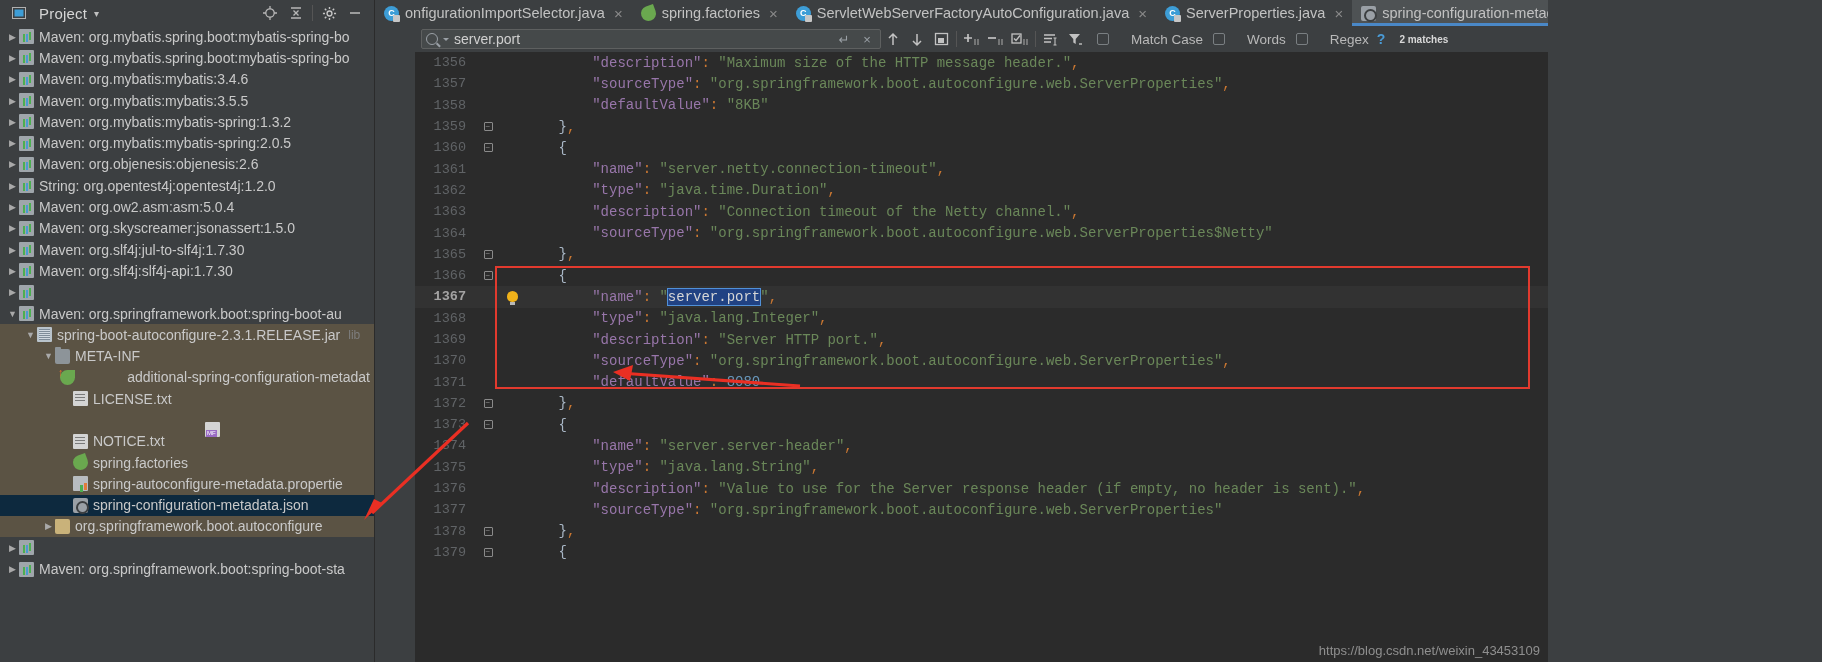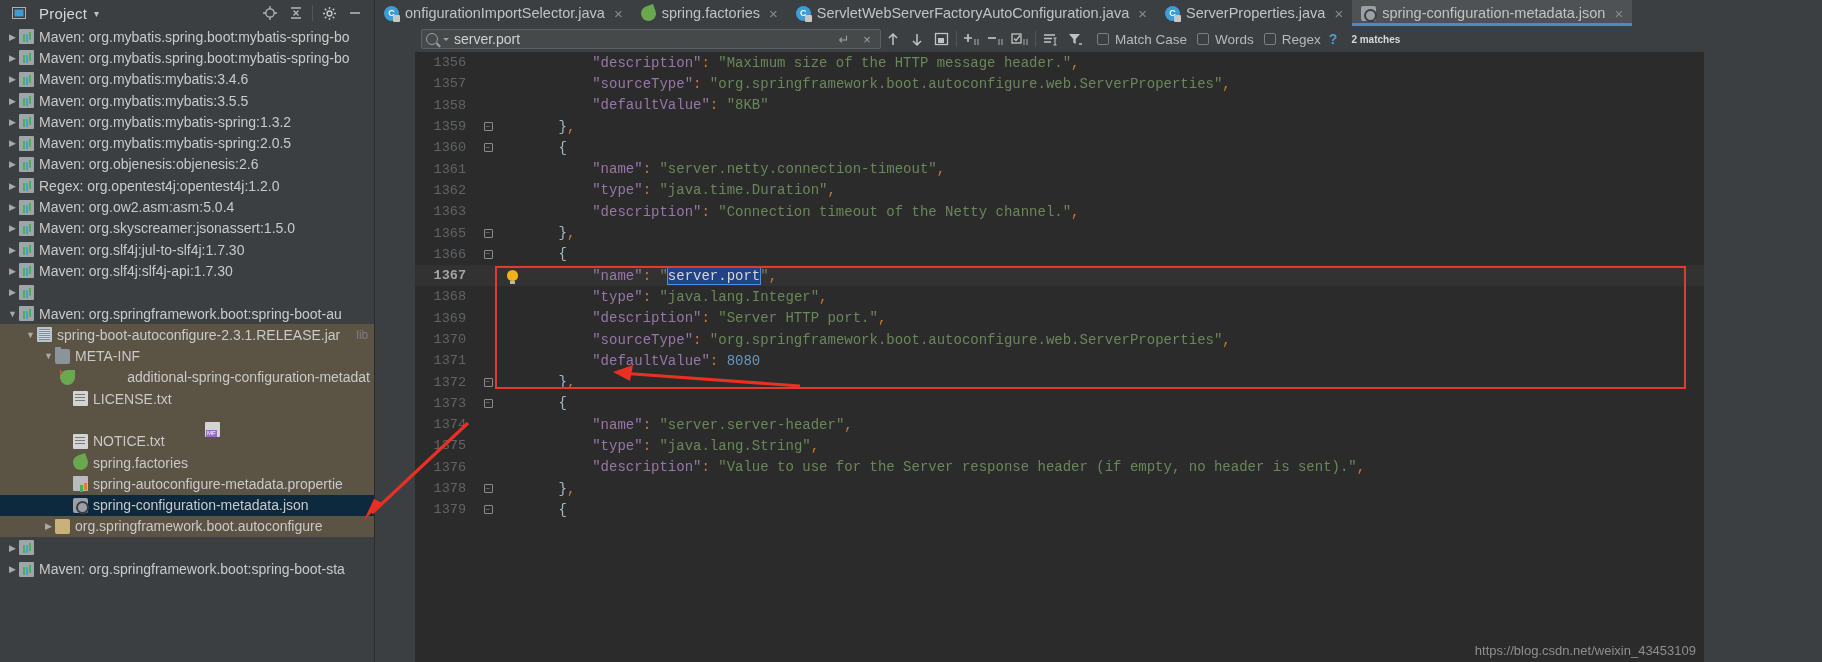--- a/index.html
+++ b/index.html
@@ -1,20 +1,20 @@
 <!DOCTYPE html>
 <html><head>
 <meta charset="utf-8">
 <style>
   * { box-sizing: border-box; margin:0; padding:0; }
   html,body { width:1822px; height:662px; overflow:hidden; background:#3c3f41; }
   body { font-family:"Liberation Sans", sans-serif; font-size:13px; color:#bbbbbb; }
 
   
-  .app { position:relative; width:1704px; height:662px; display:flex; flex-direction:column; }
+  .app { position:relative; width:1548px; height:662px; display:flex; flex-direction:column; }
   .top { display:flex; height:26px; flex:0 0 26px; }
 
   
   .proj-header { width:375px; flex:0 0 375px; background:#3c3f41; display:flex; align-items:center;
                  padding:0 6px; border-right:1px solid #2b2b2b; }
   .proj-title { font-size:15px; color:#d6d6d6; margin-left:7px; letter-spacing:.2px; }
   .proj-spacer { flex:1; }
   .hdr-icon { width:26px; height:22px; display:flex; align-items:center; justify-content:center;
               color:#b0b0b0; }
   .vsep { width:1px; height:16px; background:#555; margin:0 3px; }
@@ -88,21 +88,21 @@
   .search-val { flex:1; font-size:14px; color:#d0d0d0; font-family:"Liberation Sans", sans-serif; }
   .mag { width:12px; height:12px; border:1.6px solid #9aa0a6; border-radius:50%; position:relative;
          flex:0 0 12px; }
   .mag::after { content:""; position:absolute; right:-4px; bottom:-2px; width:5px; height:1.6px;
          background:#9aa0a6; transform:rotate(45deg); }
   .mini-caret { width:0;height:0;border-left:3px solid transparent;border-right:3px solid transparent;
          border-top:3px solid #9aa0a6; }
   .sf-icon { width:18px; color:#9aa0a6; font-size:13px; text-align:center; }
   .tb { width:24px; height:22px; display:flex; align-items:center; justify-content:center;
         color:#b6b6b6; font-size:15px; }
-  .cbox { display:flex; align-items:center; gap:6px; margin-left:10px; font-size:13.5px; color:#b9b9b9; }
+  .cbox { display:flex; align-items:center; gap:22px; margin-left:10px; font-size:13.5px; color:#b9b9b9; }
   .cbx { width:12px; height:12px; border:1px solid #7a7f82; border-radius:2px; background:#3c3f41; }
   .qmark { color:#4a9bd6; font-weight:bold; margin-left:8px; font-size:14px; }
   .matches { margin-left:14px; font-size:10px; color:#d8d8d8; font-weight:bold; }
 
   
   .code-area { flex:1; position:relative; overflow:hidden; background:#2b2b2b;
                font-family:"Liberation Mono", monospace; font-size:14px; }
   .cline { height:21.3px; display:flex; align-items:center; white-space:pre; }
   .cline.hl { background:#323232; }
   .gut { width:60px; flex:0 0 60px; text-align:right; padding-right:9px; color:#606366; font-size:13.5px; }
@@ -235,21 +235,21 @@
           <span class="label">Maven: org.mybatis:mybatis-spring:2.0.5</span>
         </div>
         <div class="row" style="padding-left: 6px;">
           <span class="arrow">▶</span>
           <span class="tnode-icon ic-maven"></span>
           <span class="label">Maven: org.objenesis:objenesis:2.6</span>
         </div>
         <div class="row" style="padding-left: 6px;">
           <span class="arrow">▶</span>
           <span class="tnode-icon ic-maven"></span>
-          <span class="label">Regex: org.opentest4j:opentest4j:1.2.0</span>
+          <span class="label">String: org.opentest4j:opentest4j:1.2.0</span>
         </div>
         <div class="row" style="padding-left: 6px;">
           <span class="arrow">▶</span>
           <span class="tnode-icon ic-maven"></span>
           <span class="label">Maven: org.ow2.asm:asm:5.0.4</span>
         </div>
         <div class="row" style="padding-left: 6px;">
           <span class="arrow">▶</span>
           <span class="tnode-icon ic-maven"></span>
           <span class="label">Maven: org.skyscreamer:jsonassert:1.5.0</span>
@@ -270,21 +270,21 @@
         </div>
         <div class="row" style="padding-left: 6px;">
           <span class="arrow">▼</span>
           <span class="tnode-icon ic-maven"></span>
           <span class="label">Maven: org.springframework.boot:spring-boot-au</span>
         </div>
         <div class="row sel-bg" style="padding-left: 24px;">
           <span class="arrow">▼</span>
           <span class="tnode-icon ic-jar"></span>
           <span class="label">spring-boot-autoconfigure-2.3.1.RELEASE.jar</span>
-          <span style="color: rgb(125, 125, 125); margin-left: 16px; font-size: 12px;">lib</span>
+          <span style="color: rgb(125, 125, 125); margin-left: 8px; font-size: 12px;">lib</span>
         </div>
         <div class="row sel-bg" style="padding-left: 42px;">
           <span class="arrow">▼</span>
           <span class="tnode-icon ic-folder"></span>
           <span class="label">META-INF</span>
         </div>
         <div class="row sel-bg" style=" justify-content: space-between;">
           <span class="arrow"></span>
           <span class="tnode-icon ic-addjson"></span>
           <span class="label">additional-spring-configuration-metadat</span>
@@ -416,32 +416,34 @@
 
       <div class="code-area" id="code">
           <div class="cline"><div class="gut">1356</div><div class="fold"></div><div class="bulb"></div><div class="ctext"><span>        </span><span class="k">"description"</span><span class="p">:</span><span class=""> </span><span class="s">"Maximum size of the HTTP message header."</span><span class="p">,</span></div></div>
           <div class="cline"><div class="gut">1357</div><div class="fold"></div><div class="bulb"></div><div class="ctext"><span>        </span><span class="k">"sourceType"</span><span class="p">:</span><span class=""> </span><span class="s">"org.springframework.boot.autoconfigure.web.ServerProperties"</span><span class="p">,</span></div></div>
           <div class="cline"><div class="gut">1358</div><div class="fold"></div><div class="bulb"></div><div class="ctext"><span>        </span><span class="k">"defaultValue"</span><span class="p">:</span><span class=""> </span><span class="s">"8KB"</span></div></div>
           <div class="cline"><div class="gut">1359</div><div class="fold"><span class="fold-mark">−</span></div><div class="bulb"></div><div class="ctext"><span>    </span><span class="b">}</span><span class="p">,</span></div></div>
           <div class="cline"><div class="gut">1360</div><div class="fold"><span class="fold-mark">−</span></div><div class="bulb"></div><div class="ctext"><span>    </span><span class="b">{</span></div></div>
           <div class="cline"><div class="gut">1361</div><div class="fold"></div><div class="bulb"></div><div class="ctext"><span>        </span><span class="k">"name"</span><span class="p">:</span><span class=""> </span><span class="s">"server.netty.connection-timeout"</span><span class="p">,</span></div></div>
           <div class="cline"><div class="gut">1362</div><div class="fold"></div><div class="bulb"></div><div class="ctext"><span>        </span><span class="k">"type"</span><span class="p">:</span><span class=""> </span><span class="s">"java.time.Duration"</span><span class="p">,</span></div></div>
           <div class="cline"><div class="gut">1363</div><div class="fold"></div><div class="bulb"></div><div class="ctext"><span>        </span><span class="k">"description"</span><span class="p">:</span><span class=""> </span><span class="s">"Connection timeout of the Netty channel."</span><span class="p">,</span></div></div>
+          <div class="cline"><div class="gut">1364</div><div class="fold"></div><div class="bulb"></div><div class="ctext"><span>        </span><span class="k">"sourceType"</span><span class="p">:</span><span class=""> </span><span class="s">"org.springframework.boot.autoconfigure.web.ServerProperties$Netty"</span></div></div>
           <div class="cline"><div class="gut">1365</div><div class="fold"><span class="fold-mark">−</span></div><div class="bulb"></div><div class="ctext"><span>    </span><span class="b">}</span><span class="p">,</span></div></div>
           <div class="cline"><div class="gut">1366</div><div class="fold"><span class="fold-mark">−</span></div><div class="bulb"></div><div class="ctext"><span>    </span><span class="b">{</span></div></div>
           <div class="cline hl"><div class="gut cur">1367</div><div class="fold"></div><div class="bulb"><span class="bulb-g"></span></div><div class="ctext"><span>        </span><span class="k">"name"</span><span class="p">:</span><span class=""> </span><span class="s">"</span><span class="sel">server.port</span><span class="s">"</span><span class="p">,</span></div></div>
           <div class="cline"><div class="gut">1368</div><div class="fold"></div><div class="bulb"></div><div class="ctext"><span>        </span><span class="k">"type"</span><span class="p">:</span><span class=""> </span><span class="s">"java.lang.Integer"</span><span class="p">,</span></div></div>
           <div class="cline"><div class="gut">1369</div><div class="fold"></div><div class="bulb"></div><div class="ctext"><span>        </span><span class="k">"description"</span><span class="p">:</span><span class=""> </span><span class="s">"Server HTTP port."</span><span class="p">,</span></div></div>
           <div class="cline"><div class="gut">1370</div><div class="fold"></div><div class="bulb"></div><div class="ctext"><span>        </span><span class="k">"sourceType"</span><span class="p">:</span><span class=""> </span><span class="s">"org.springframework.boot.autoconfigure.web.ServerProperties"</span><span class="p">,</span></div></div>
           <div class="cline"><div class="gut">1371</div><div class="fold"></div><div class="bulb"></div><div class="ctext"><span>        </span><span class="k">"defaultValue"</span><span class="p">:</span><span class=""> </span><span class="n">8080</span></div></div>
           <div class="cline"><div class="gut">1372</div><div class="fold"><span class="fold-mark">−</span></div><div class="bulb"></div><div class="ctext"><span>    </span><span class="b">}</span><span class="p">,</span></div></div>
           <div class="cline"><div class="gut">1373</div><div class="fold"><span class="fold-mark">−</span></div><div class="bulb"></div><div class="ctext"><span>    </span><span class="b">{</span></div></div>
           <div class="cline"><div class="gut">1374</div><div class="fold"></div><div class="bulb"></div><div class="ctext"><span>        </span><span class="k">"name"</span><span class="p">:</span><span class=""> </span><span class="s">"server.server-header"</span><span class="p">,</span></div></div>
           <div class="cline"><div class="gut">1375</div><div class="fold"></div><div class="bulb"></div><div class="ctext"><span>        </span><span class="k">"type"</span><span class="p">:</span><span class=""> </span><span class="s">"java.lang.String"</span><span class="p">,</span></div></div>
           <div class="cline"><div class="gut">1376</div><div class="fold"></div><div class="bulb"></div><div class="ctext"><span>        </span><span class="k">"description"</span><span class="p">:</span><span class=""> </span><span class="s">"Value to use for the Server response header (if empty, no header is sent)."</span><span class="p">,</span></div></div>
+          <div class="cline"><div class="gut">1377</div><div class="fold"></div><div class="bulb"></div><div class="ctext"><span>        </span><span class="k">"sourceType"</span><span class="p">:</span><span class=""> </span><span class="s">"org.springframework.boot.autoconfigure.web.ServerProperties"</span></div></div>
           <div class="cline"><div class="gut">1378</div><div class="fold"><span class="fold-mark">−</span></div><div class="bulb"></div><div class="ctext"><span>    </span><span class="b">}</span><span class="p">,</span></div></div>
           <div class="cline"><div class="gut">1379</div><div class="fold"><span class="fold-mark">−</span></div><div class="bulb"></div><div class="ctext"><span>    </span><span class="b">{</span></div></div>
         </div>
 
       <div class="redbox" style="left:80px; top:240px; right:18px; height:123px;"></div>
 
       <svg class="ann" style="left:170px; top:338px; width:220px; height:30px;">
         <line x1="215" y1="22" x2="35" y2="9" stroke="#ea2f23" stroke-width="3.2"></line>
         <polygon points="28,8 48,1 45,17" fill="#ea2f23"></polygon>
       </svg>

